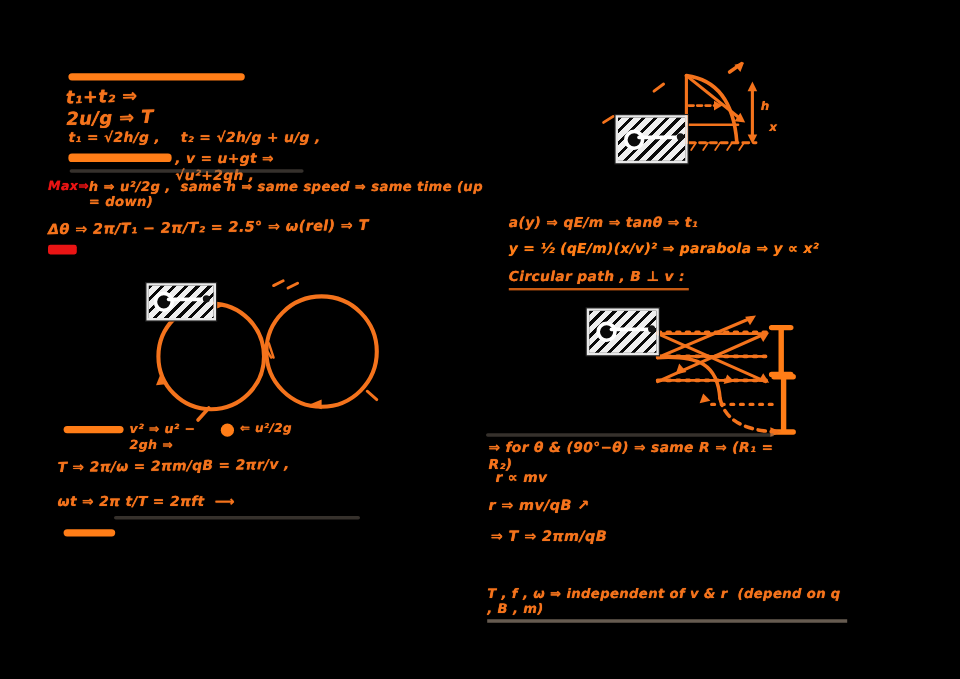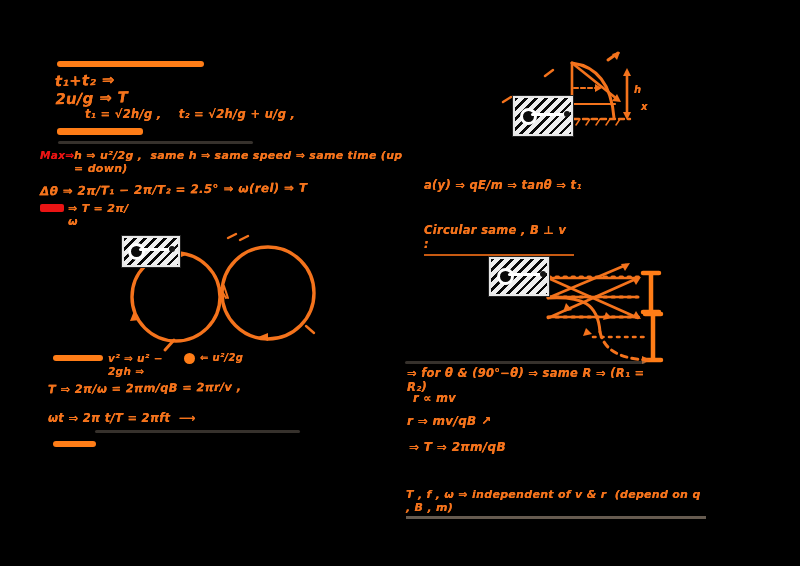--- a/index.html
+++ b/index.html
@@ -43,32 +43,32 @@
 </style>
 </head>
 <body>
 
 <div id="page">
 
   <div class="bar" style="left:57px;top:61px;width:147px;height:6px;"></div>
 
   <div class="hw tilt1" style="left:55px;top:71px;width:92px;font-size:15px;">t₁+t₂ ⇒ 2u/g ⇒ T</div>
 
-  <div class="hw" style="left:57px;top:108px;width:255px;margin-left:28px;">t₁ = √2h/g ,    t₂ = √2h/g + u/g ,</div>
+  <div class="hw" style="left:57px;top:108px;width:255px;">t₁ = √2h/g ,    t₂ = √2h/g + u/g ,</div>
 
   <div class="bar" style="left:57px;top:128px;width:86px;height:7px;"></div>
+  <div class="hw" style="left:146px;top:126px;width:125px;">, v = u+gt ⇒ √u²+2gh ,</div>
 
   <div class="smear" style="left:58px;top:141px;width:195px;height:3px;"></div>
   <div class="hw hw-red" style="left:40px;top:149px;width:34px;font-size:10.5px;">Max⇒</div>
   <div class="hw" style="left:74px;top:149px;width:330px;font-size:11px;">h ⇒ u²/2g ,  same h ⇒ same speed ⇒ same time (up = down)</div>
 
   <div class="hw tilt2" style="left:40px;top:182px;width:330px;font-size:12px;">Δθ ⇒ 2π/T₁ − 2π/T₂ = 2.5° ⇒ ω(rel) ⇒ T</div>
 
   <div class="bar-red" style="left:40px;top:204px;width:24px;height:8px;"></div>
-  <div class="hw" style="left:68px;top:202px;width:70px;font-size:11px;">⇒ T = 2π/ω</div>
 
   <svg style="left:110px;top:226px;" width="235" height="140" viewBox="0 0 235 140">
     <g stroke="#F4731C" stroke-width="3.4" fill="none" stroke-linecap="round">
       <circle cx="66" cy="71" r="44"></circle>
       <circle cx="158" cy="67" r="46"></circle>
       <path d="M110,62 l6,10 M114,60 l4,12" stroke-width="2"></path>
       <path d="M118,12 l8,-4 M130,14 l8,-4" stroke-width="2.4"></path>
       <path d="M64,114 l-9,10" stroke-width="3"></path>
       <path d="M196,100 l8,7" stroke-width="2.4"></path>
     </g>
@@ -117,21 +117,22 @@
     </g>
   </svg>
   <div class="hw" style="left:634px;top:84px;width:14px;font-size:10px;">h</div>
   <div class="hw" style="left:641px;top:101px;width:14px;font-size:10px;">x</div>
   <div class="block" style="left:513px;top:96px;width:56px;height:36px;"></div>
   <div class="muzzle-ring" style="left:520px;top:108px;"></div>
   <div class="muzzle-barrel" style="left:531px;top:113px;width:35px;"></div>
   <div class="muzzle-dot" style="left:564px;top:111px;"></div>
 
   <div class="hw" style="left:424px;top:179px;width:225px;">a(y) ⇒ qE/m ⇒ tanθ ⇒ t₁</div>
-  <div class="hw underline-o" style="left:424px;top:224px;width:150px;">Circular same , B ⊥ v :</div>
+  <div class="hw hw-bright" style="left:424px;top:201px;width:290px;">y = ½ (qE/m)(x/v)² ⇒ parabola ⇒ y ∝ x²</div>
+  <div class="hw underline-o" style="left:424px;top:224px;width:150px;">Circular path , B ⊥ v :</div>
 
   <svg style="left:478px;top:252px;" width="200" height="120" viewBox="0 0 200 120">
     <g stroke="#F4731C" fill="none" stroke-linecap="round">
       <path d="M70,25 L162,25" stroke-width="3" stroke-dasharray="2.5 5.5"></path>
       <path d="M70,45 L160,45" stroke-width="3" stroke-dasharray="2.5 5.5"></path>
       <path d="M70,65 L162,65" stroke-width="3" stroke-dasharray="2.5 5.5"></path>
       <path d="M115,85 L168,85" stroke-width="2.6" stroke-dasharray="2.5 5.5"></path>
       <path d="M70,26 L160,26" stroke-width="2.4"></path>
       <path d="M70,45 L159,45" stroke-width="2.4"></path>
       <path d="M70,65 L158,65" stroke-width="2.4"></path>

